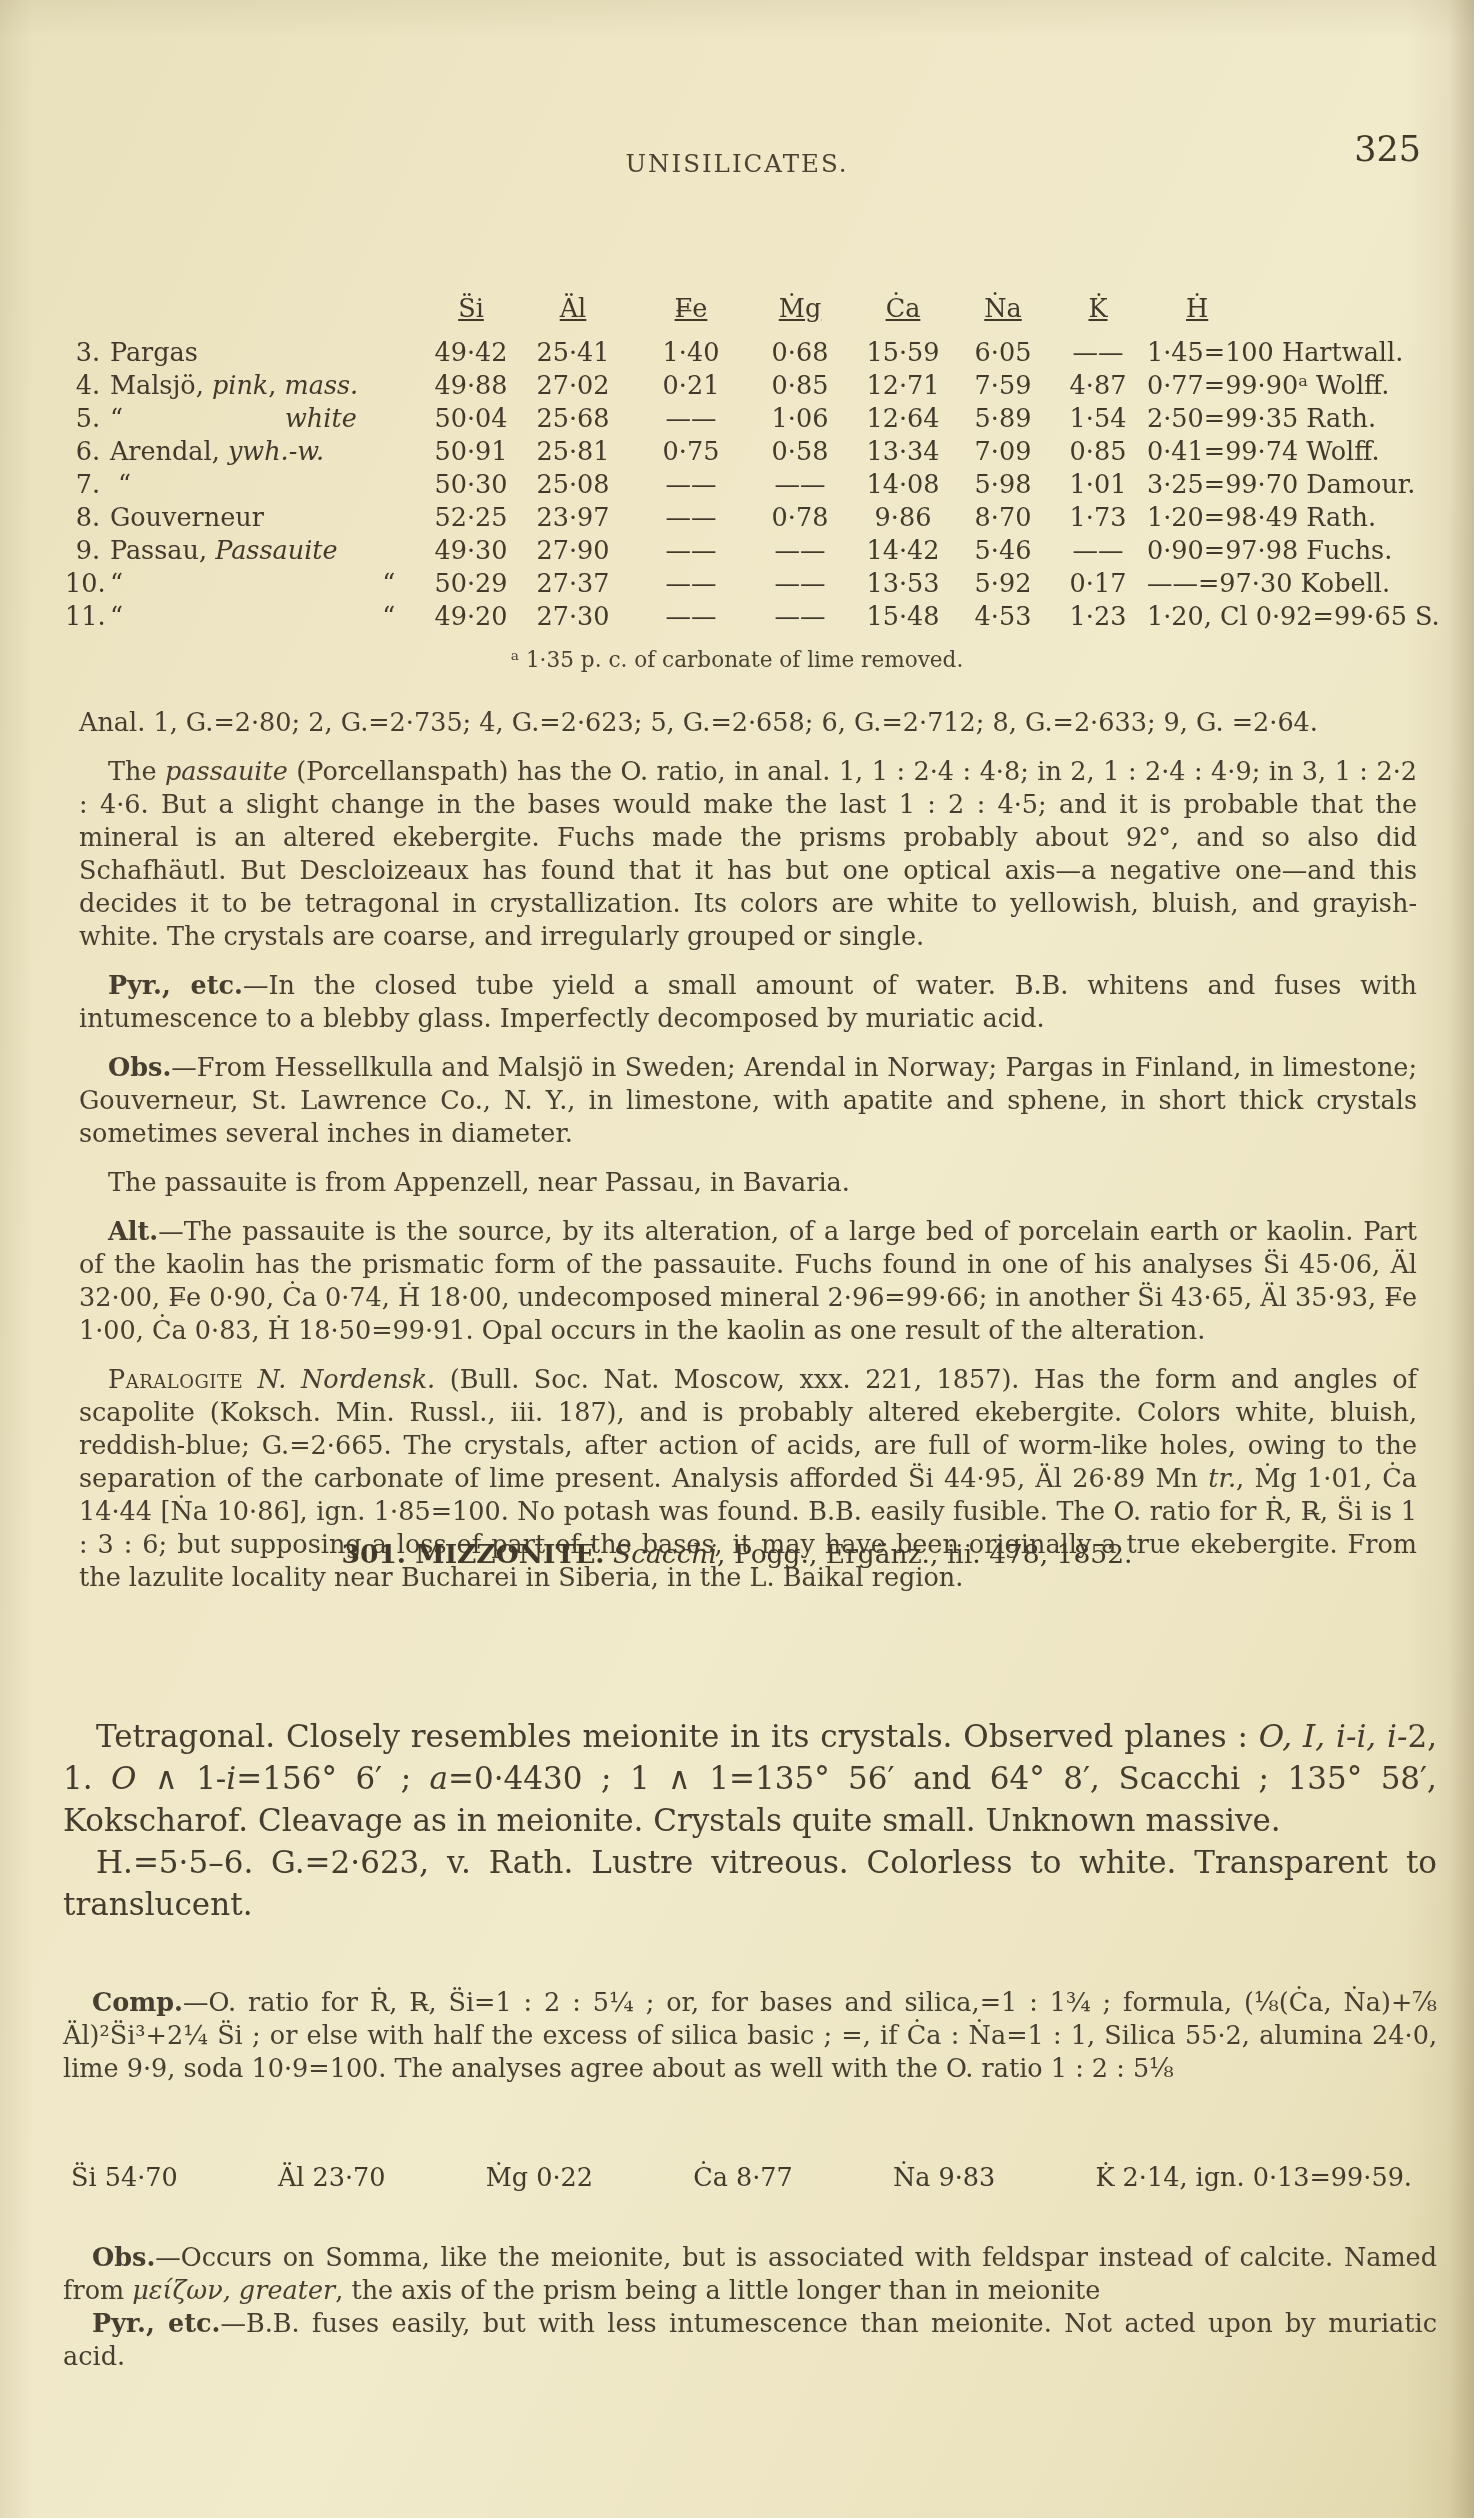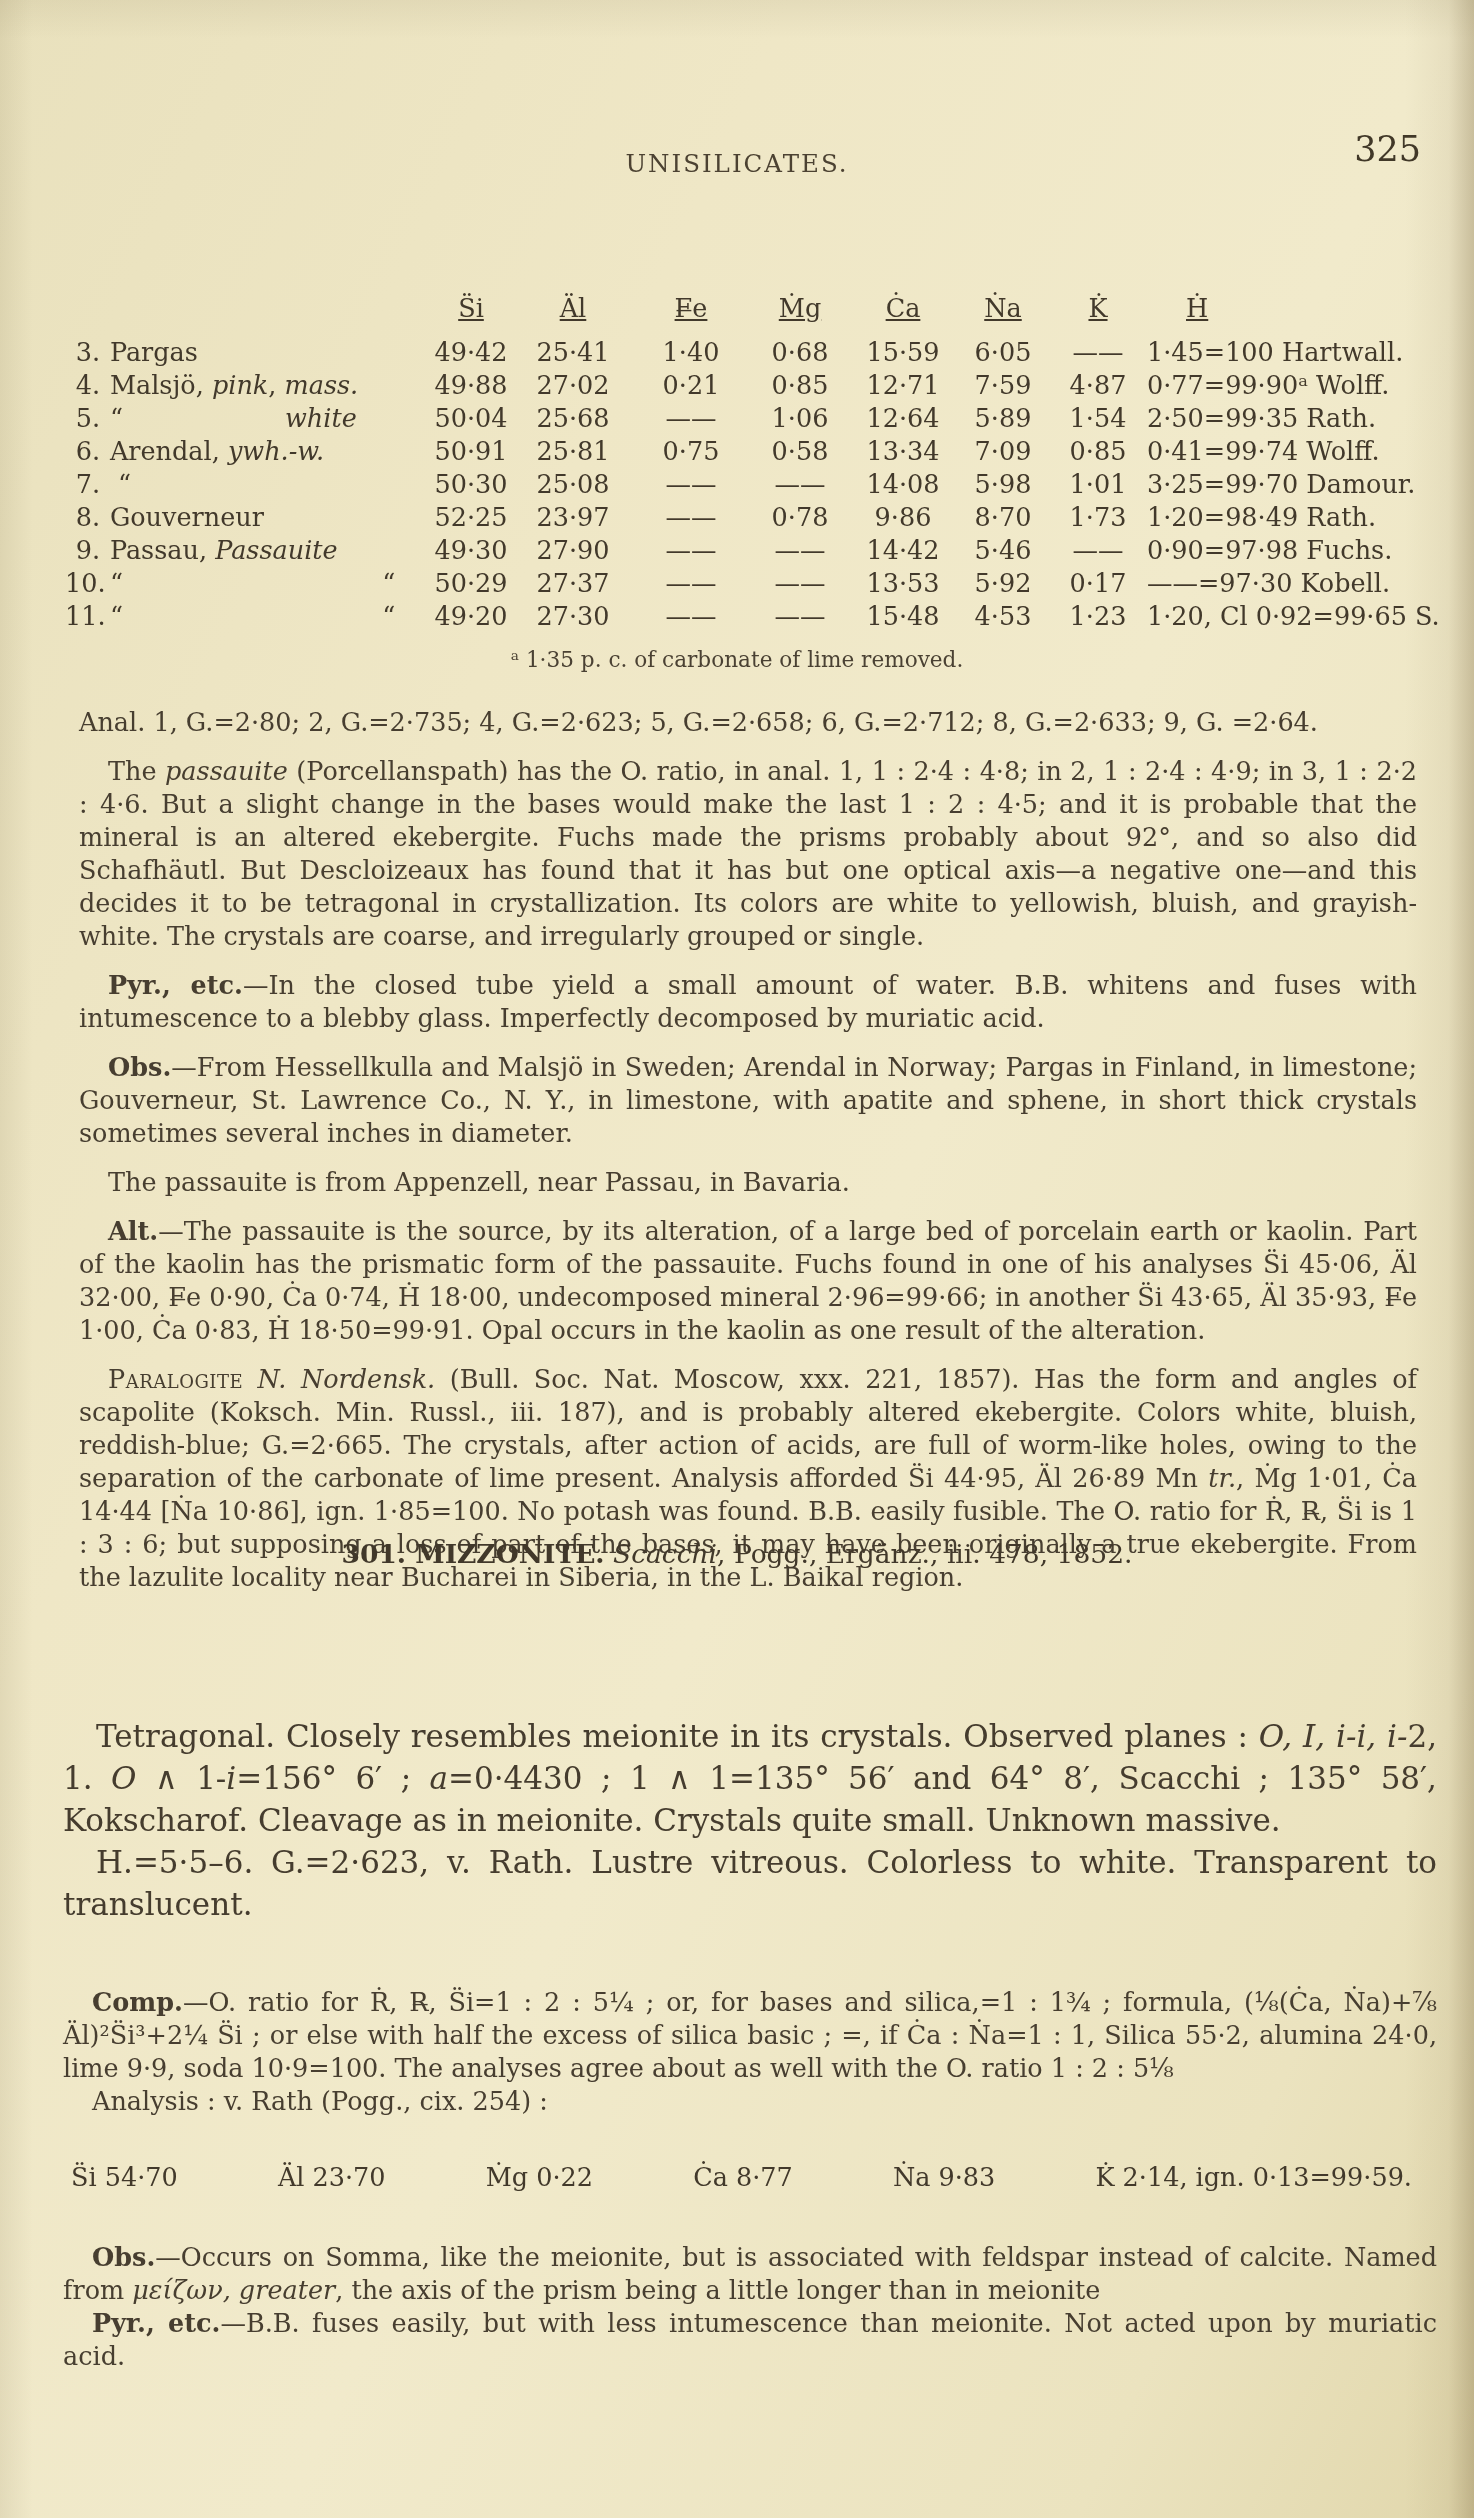--- a/index.html
+++ b/index.html
@@ -204,21 +204,20 @@
 
   <div class="section-heading"><span class="r-b">301. MIZZONITE.</span><span>   </span><span class="r-i">Scacchi</span><span>, Pogg., Ergänz., iii. 478, 1852.</span></div>
 
   <div class="big-text">
     <p class="ind"><span>Tetragonal.  Closely resembles meionite in its crystals.  Observed planes : </span><span class="r-i">O, I, i-i, i-</span><span>2, 1.   </span><span class="r-i">O</span><span> ∧ 1-</span><span class="r-i">i</span><span>=156° 6′ ;  </span><span class="r-i">a</span><span>=0·4430 ;  1 ∧ 1=135° 56′ and 64° 8′, Scacchi ;  135° 58′, Kokscharof.  Cleavage as in meionite.  Crystals quite small.  Unknown massive.</span></p>
     <p class="ind"><span>H.=5·5–6.  G.=2·623, v. Rath.  Lustre vitreous.  Colorless to white. Transparent to translucent.</span></p>
   </div>
 
   <div class="comp-text">
     <p class="ind"><span class="r-b">Comp.</span><span>—O. ratio for Ṙ, R̶, S̈i=1 : 2 : 5¼ ;  or, for bases and silica,=1 : 1¾ ;  formula, (⅛(Ċa, Ṅa)+⅞ Äl)²S̈i³+2¼ S̈i ;  or else with half the excess of silica basic ;  =, if Ċa : Ṅa=1 : 1, Silica 55·2, alumina 24·0, lime 9·9, soda 10·9=100.  The analyses agree about as well with the O. ratio 1 : 2 : 5⅛</span></p>
-    <p class="ind"><span>Analysis : v. Rath (Pogg., cix. 254) :</span></p>
   </div>
 
   <div class="analysis-row">
       <span>S̈i 54·70</span>
       <span>Äl 23·70</span>
       <span>Ṁg 0·22</span>
       <span>Ċa 8·77</span>
       <span>Ṅa 9·83</span>
       <span>K̇ 2·14, ign. 0·13=99·59.</span>
     </div>

